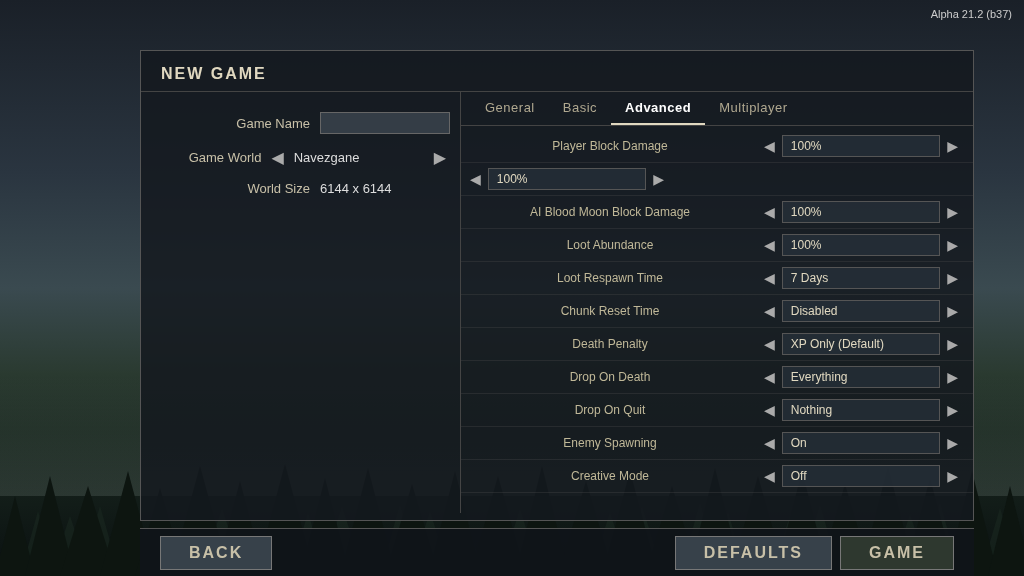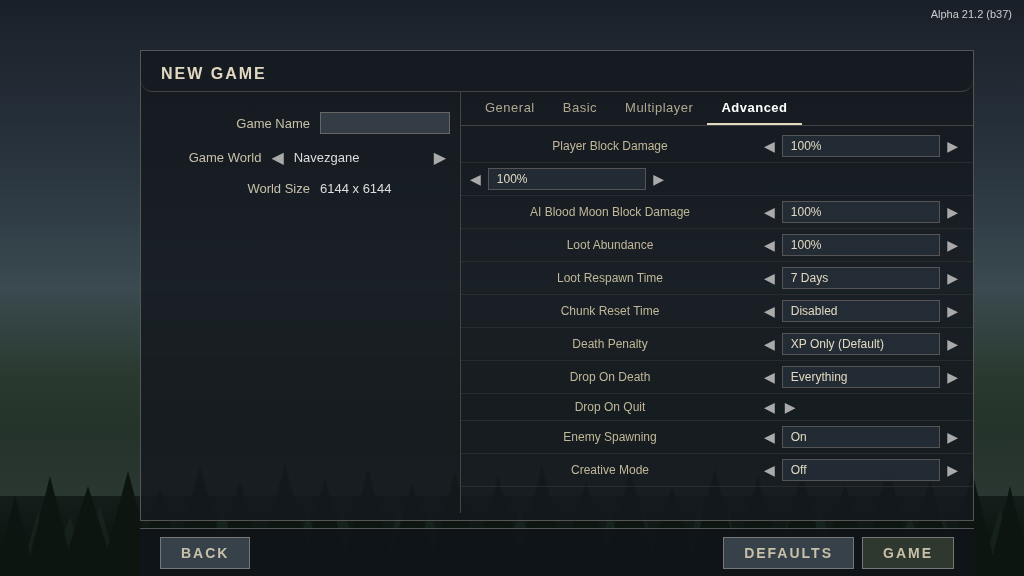--- a/index.html
+++ b/index.html
@@ -72,21 +72,20 @@
       border: 1px solid #555;
     }
 
     .panel-title {
       color: #e0d8c0;
       font-size: 16px;
       font-weight: bold;
       letter-spacing: 2px;
       padding: 14px 20px 8px;
       border-bottom: 1px solid #444;
-      border-radius: 12px;
     }
 
     .panel-content {
       display: flex;
       height: calc(100% - 48px);
     }
 
     
     .left-panel {
       width: 320px;
@@ -232,24 +231,24 @@
       display: flex;
       align-items: center;
       justify-content: space-between;
       padding: 0 20px;
     }
 
     .btn {
       background: rgba(60,70,80,0.9);
       border: 1px solid #777;
       color: #c8c0a8;
-      font-size: 14px;
+      font-size: 16px;
       font-weight: bold;
       letter-spacing: 2px;
-      padding: 7px 20px;
+      padding: 7px 28px;
       cursor: pointer;
     }
 
     .btn-group {
       display: flex;
       gap: 8px;
     }
 
     .btn-start {
       background: rgba(50,60,50,0.9);
@@ -359,22 +358,22 @@
         <div class="form-value">6144 x 6144</div>
       </div>
 
     </div>
 
     <div class="right-panel">
 
       <div class="tabs-row">
         <div class="tab">General</div>
         <div class="tab">Basic</div>
+        <div class="tab active">Advanced</div>
         <div class="tab">Multiplayer</div>
-        <div class="tab active">Advanced</div>
       </div>
 
       <div class="settings-list" id="settings-list">
       <div class="setting-row">
       <div class="setting-label">Player Block Damage</div>
       <div class="setting-control">
         <span class="setting-arrow-left">◀</span>
         <div class="setting-value">100%</div>
         <span class="setting-arrow-right">▶</span>
       </div>
@@ -431,20 +430,21 @@
       <div class="setting-control">
         <span class="setting-arrow-left">◀</span>
         <div class="setting-value">Everything</div>
         <span class="setting-arrow-right">▶</span>
       </div>
     </div>
           <div class="setting-row">
       <div class="setting-label">Drop On Quit</div>
       <div class="setting-control">
         <span class="setting-arrow-left">◀</span>
+        <div class="setting-value">Nothing</div>
         <span class="setting-arrow-right">▶</span>
       </div>
     </div>
           <div class="setting-row">
       <div class="setting-label">Enemy Spawning</div>
       <div class="setting-control">
         <span class="setting-arrow-left">◀</span>
         <div class="setting-value">On</div>
         <span class="setting-arrow-right">▶</span>
       </div>

